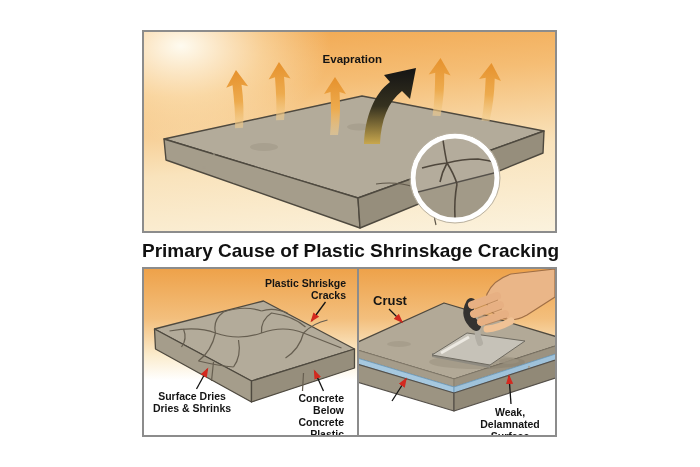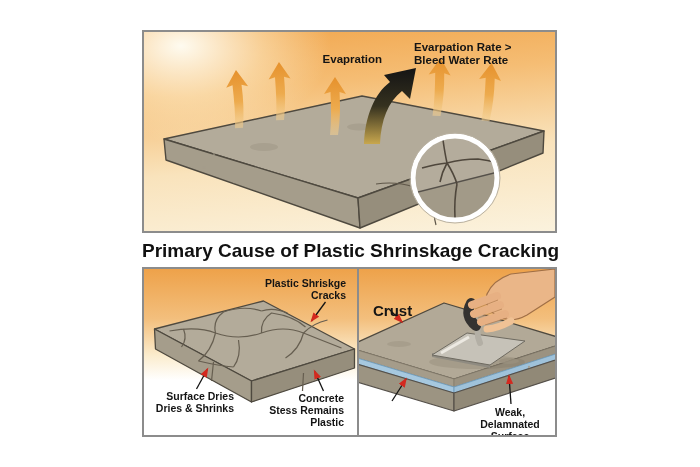--- a/index.html
+++ b/index.html
@@ -100,22 +100,20 @@
             <path d="M303,131 Q310,142 313,152"></path>
             <path d="M313,152 Q310,168 311,186"></path>
           </g>
         </g>
         <circle cx="311" cy="146" r="42" fill="none" stroke="#ffffff" stroke-width="5"></circle>
         <circle cx="311" cy="146" r="45" fill="none" stroke="#b9b1a1" stroke-width="1"></circle>
       </g>
     </svg>
 
     <div class="lbl lbl-lg" style="left:158px;top:21px;width:80px;text-align:right;">Evapration</div>
-    <div class="lbl lbl-lg" style="left:270px;top:9px;width:120px;text-align:left;">Evarpation Rate &gt;
-Bleed Water Rate</div>
   </div>
 
   <div class="title">Primary Cause of Plastic Shrinskage Cracking</div>
 
   <div class="panel" id="p-bl">
     <svg viewBox="0 0 204 166">
       <defs>
         <marker id="mRed1" markerWidth="8" markerHeight="6" refX="6.2" refY="2.75" orient="auto">
           <path d="M0,0 L7.5,2.75 L0,5.5 Z" fill="#d3291f"></path>
         </marker>
@@ -144,24 +142,24 @@
 
       <g stroke="#141414" stroke-width="1.3" fill="none">
         <line x1="172" y1="33" x2="158" y2="52" marker-end="url(#mRed1)"></line>
         <line x1="43" y1="120" x2="54" y2="100" marker-end="url(#mRed1)"></line>
         <line x1="170" y1="122" x2="161" y2="102" marker-end="url(#mRed1)"></line>
       </g>
     </svg>
 
     <div class="lbl lbl-sm" style="left:118px;top:9px;width:84px;text-align:right;">Plastic Shriskge
 Cracks</div>
-    <div class="lbl lbl-sm" style="left:6px;top:122px;width:84px;text-align:right;">Surface Dries
+    <div class="lbl lbl-sm" style="left:6px;top:122px;width:84px;text-align:center;">Surface Dries
 Dries &amp; Shrinks</div>
     <div class="lbl lbl-sm" style="left:122px;top:124px;width:78px;text-align:right;">Concrete
-Stess Remains
+Below Concrete
 Plastic</div>
   </div>
 
   <div class="panel" id="p-br">
     <svg viewBox="0 0 196 166">
       <defs>
         <marker id="mRed2" markerWidth="8" markerHeight="6" refX="6.2" refY="2.75" orient="auto">
           <path d="M0,0 L7.5,2.75 L0,5.5 Z" fill="#d3291f"></path>
         </marker>
       </defs>
@@ -210,18 +208,18 @@
         <path d="M152,52 Q140,59 128,60" fill="none" stroke="#f0c295" stroke-width="7" stroke-linecap="round"></path>
       </g>
 
       <g stroke="#141414" stroke-width="1.3" fill="none">
         <line x1="30" y1="40" x2="43" y2="53" marker-end="url(#mRed2)"></line>
         <line x1="33" y1="132" x2="47" y2="110" marker-end="url(#mRed2)"></line>
         <line x1="152" y1="135" x2="150" y2="107" marker-end="url(#mRed2)"></line>
       </g>
     </svg>
 
-    <div class="lbl lbl-sm" style="left:14px;top:25px;width:44px;text-align:left;font-size:15px;margin-top:8px;">Crust</div>
+    <div class="lbl lbl-sm" style="left:14px;top:25px;width:44px;text-align:left;font-size:13px;">Crust</div>
     <div class="lbl lbl-sm" style="left:106px;top:138px;width:90px;text-align:center;">Weak, Delamnated
 Surface</div>
   </div>
 
 </div>
 
 </body></html>

